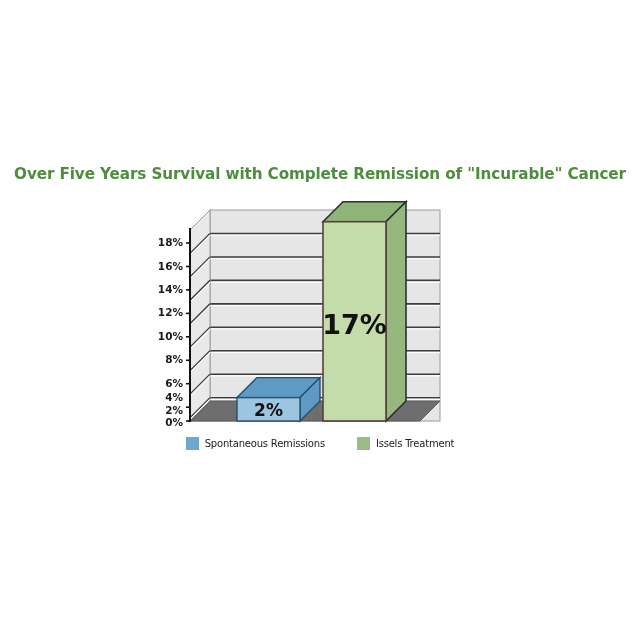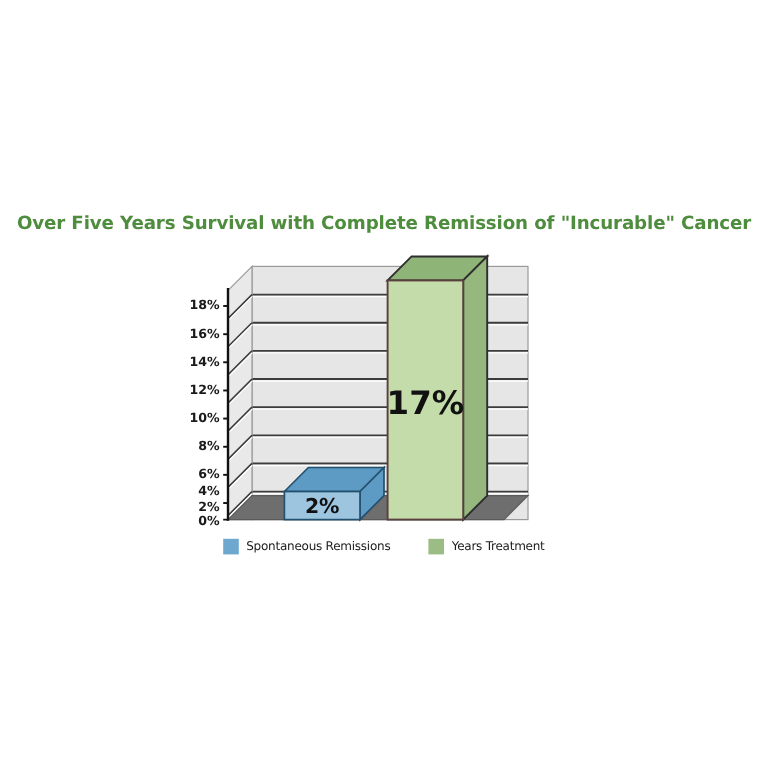--- a/index.html
+++ b/index.html
@@ -11,21 +11,21 @@
     width: 640px;
     height: 640px;
     overflow: hidden;
     font-family: "DejaVu Sans", sans-serif;
     position: relative;
   }
 
   #chart-figure {
     position: absolute;
     left: 0;
-    top: 12px;
+    top: 0;
     width: 640px;
     height: 555px;
   }
 
   #chart-title {
     position: absolute;
     left: 0;
     top: 165px;
     width: 640px;
     text-align: center;
@@ -202,17 +202,17 @@
 
   </svg>
 
   <div id="legend">
     <div class="legend-item">
       <span class="legend-swatch" style="background:#6fa8cf;"></span>
       <span class="legend-label">Spontaneous Remissions</span>
     </div>
     <div class="legend-item">
       <span class="legend-swatch" style="background:#9cbc85;"></span>
-      <span class="legend-label">Years Treatment</span>
+      <span class="legend-label">Issels Treatment</span>
     </div>
   </div>
 
 </div>
 
 </body></html>

